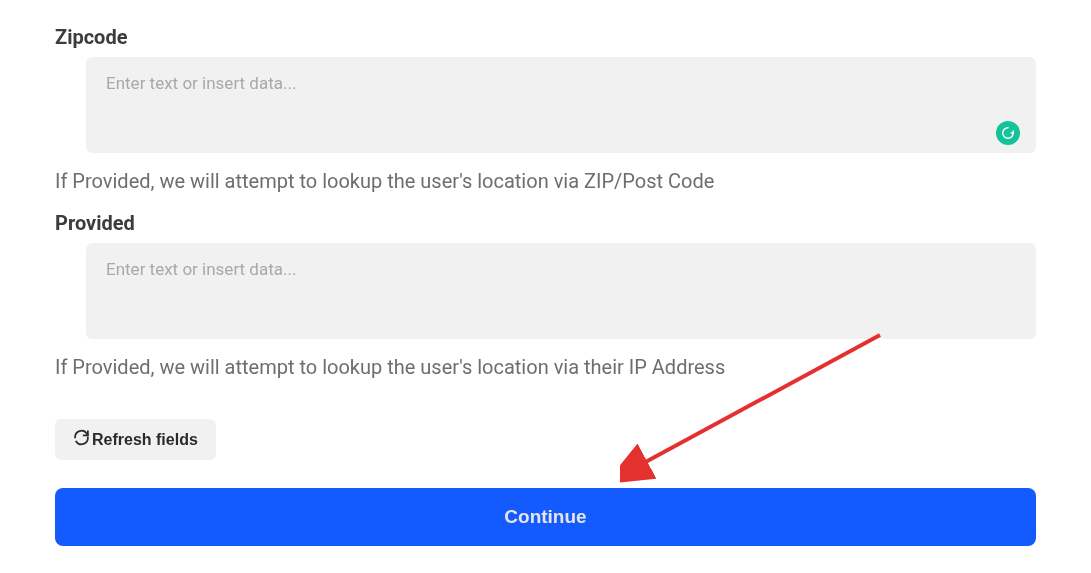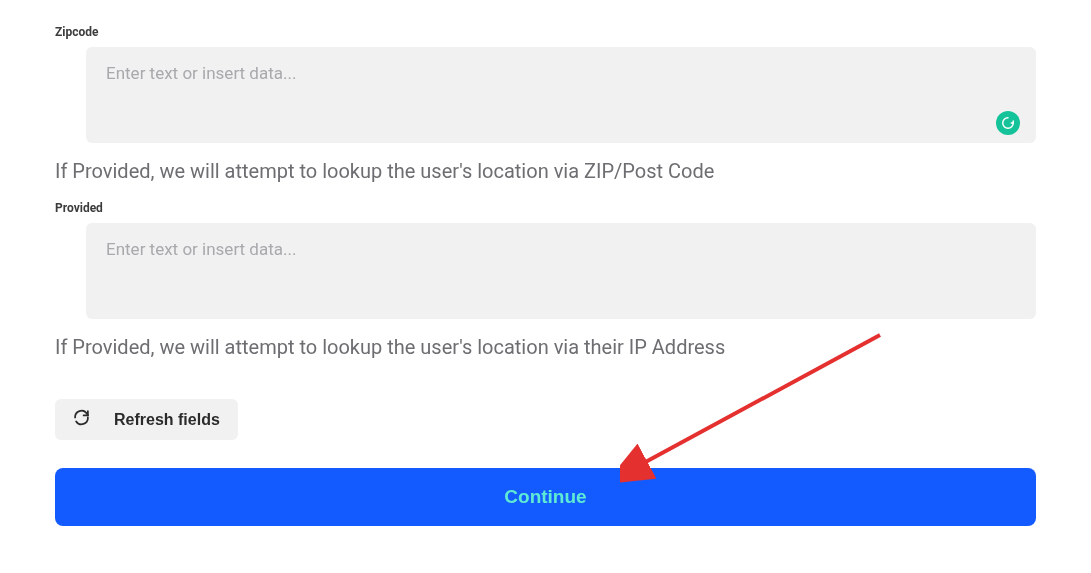--- a/index.html
+++ b/index.html
@@ -11,21 +11,21 @@
       font-family: -apple-system, BlinkMacSystemFont, "Segoe UI", Roboto, Helvetica, Arial, sans-serif;
       background: #ffffff;
       width: 1091px;
       height: 573px;
       padding: 25px 55px 0 55px;
     }
     .form-group {
       margin-bottom: 16px;
     }
     .field-label {
-      font-size: 12px;
+      font-size: 20px;
       font-weight: 700;
       color: #3c3c3c;
       margin-bottom: 8px;
       display: block;
     }
     .text-input {
       width: 100%;
       height: 96px;
       background: #f1f1f2;
       border: none;
@@ -61,40 +61,40 @@
     }
     .help-text {
       font-size: 20px;
       color: #6e6e72;
       margin-top: 12px;
       margin-bottom: 18px;
     }
     .refresh-button {
       display: inline-flex;
       align-items: center;
-      gap: 24px;
+      gap: 2px;
       background: #f1f1f2;
       border: none;
       border-radius: 6px;
       padding: 10px 18px;
       font-size: 16px;
       font-weight: 700;
       color: #2b2b2b;
       cursor: pointer;
       margin-top: 22px;
       margin-bottom: 28px;
     }
     .refresh-button svg {
       width: 17px;
       height: 17px;
     }
     .continue-button {
       width: 100%;
       background: #135bff;
-      color: #5eead4;
+      color: #e5e5e5;
       border: none;
       border-radius: 8px;
       padding: 18px 0;
       font-size: 19px;
       font-weight: 700;
       cursor: pointer;
     }
     .arrow-annotation {
       position: absolute;
       pointer-events: none;

